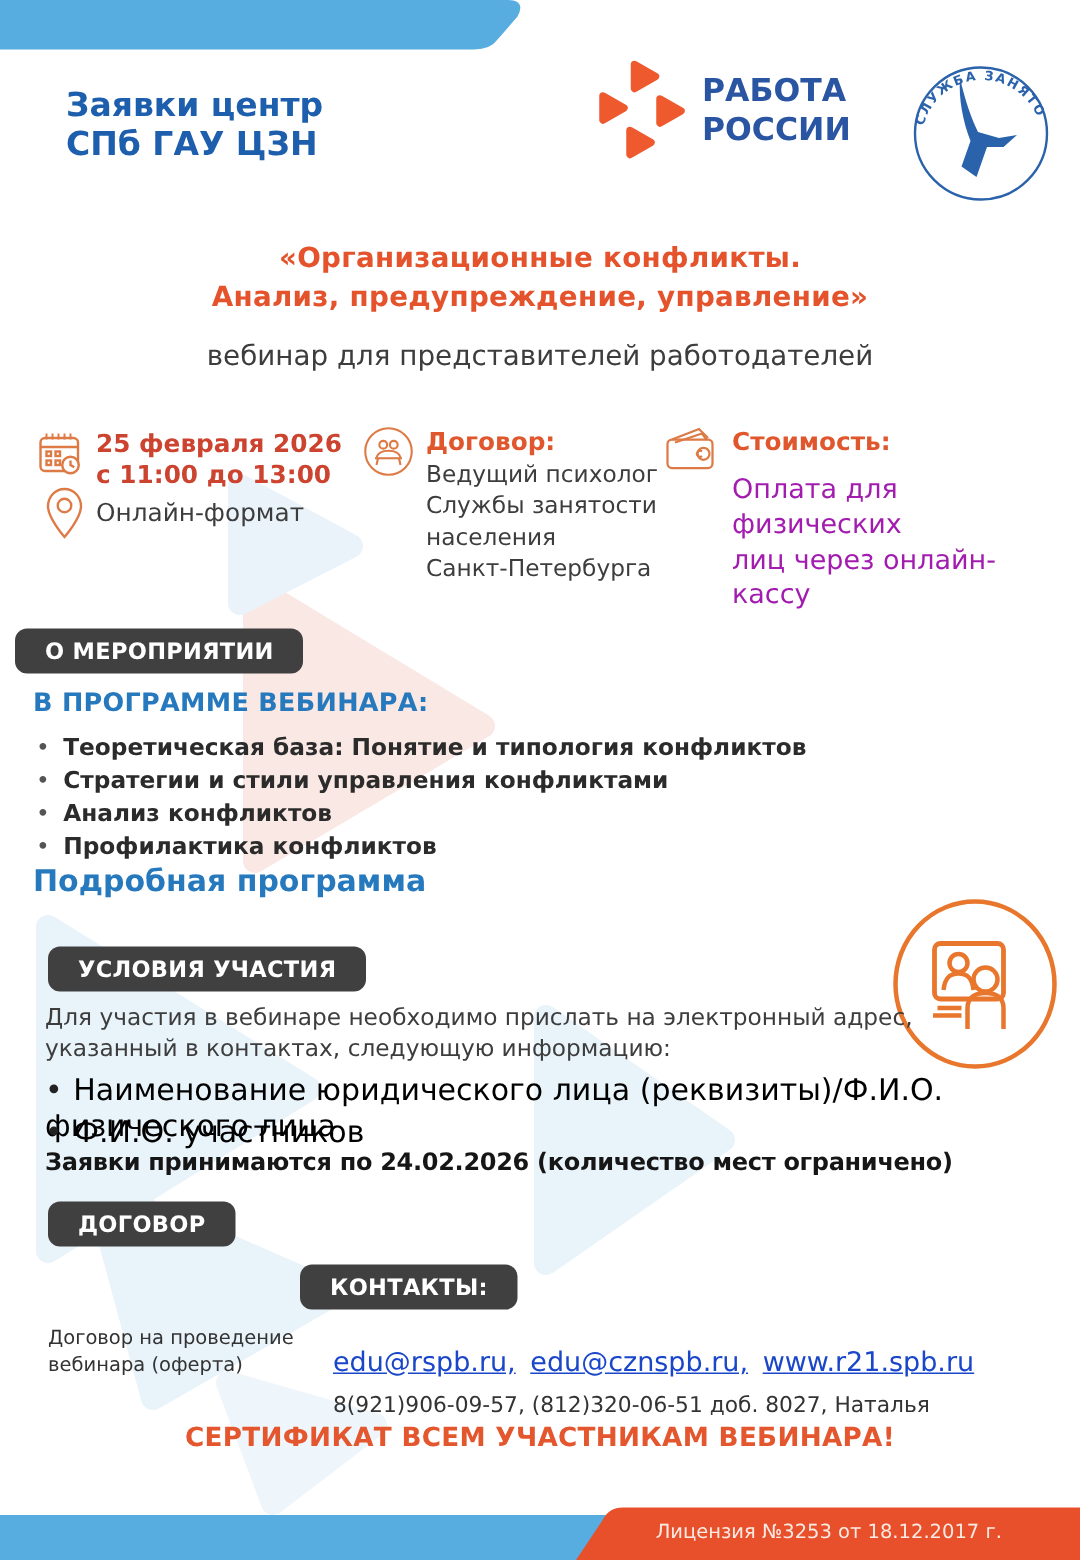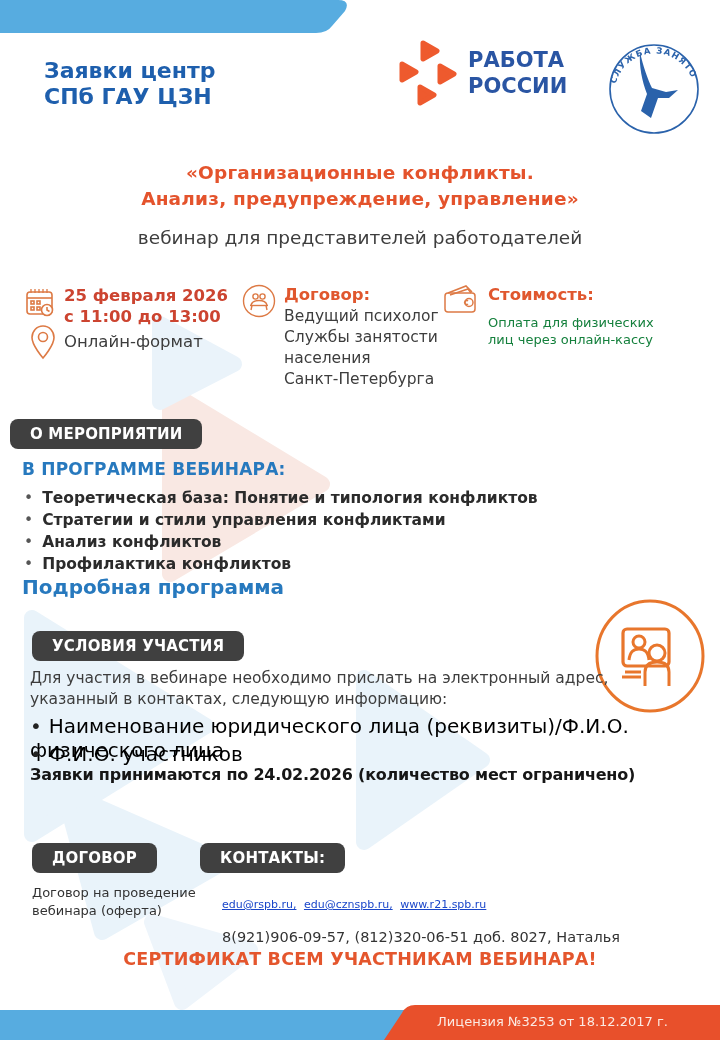--- a/index.html
+++ b/index.html
@@ -16,44 +16,44 @@
   .event-title{left:0;top:160px;width:720px;text-align:center;color:#e4532c;
     font-weight:bold;font-size:18.5px;line-height:1.4;letter-spacing:.2px;}
   .event-subtitle{left:0;top:227px;width:720px;text-align:center;font-size:18.5px;color:#3d3d3d;}
   
   .date-text{left:64px;top:286px;font-size:16.5px;font-weight:bold;color:#cc4430;line-height:1.25;}
   .format-text{left:64px;top:332px;font-size:16.5px;color:#3d3d3d;}
   .speaker-block{left:284px;top:285px;width:160px;}
   .price-block{left:488px;top:285px;width:200px;}
   .info-label{font-size:16.5px;font-weight:bold;color:#e0572e;margin:0 0 2px 0;}
   .info-lines{font-size:15.5px;color:#3d3d3d;line-height:1.35;}
-  .price-note{font-size:13px;color:#15803d;line-height:1.3;margin-top:11px;}
+  .price-note{font-size:18px;color:#a21caf;line-height:1.3;margin-top:11px;}
   
   .badge{background:#404040;color:#fff;font-weight:bold;font-size:15px;
     border-radius:8px;padding:6px 20px;letter-spacing:.2px;}
   .badge-about{left:10px;top:419px;}
   .badge-conditions{left:32px;top:631px;}
-  .badge-contract{left:32px;top:843px;}
+  .badge-contract{left:32px;top:801px;}
   .badge-contacts{left:200px;top:843px;}
   
   .section-heading{left:22px;top:459px;font-size:17px;font-weight:bold;color:#2779be;letter-spacing:.2px;}
   .program-list{left:22px;top:487px;margin:0;padding:0;list-style:none;}
   .program-list li{font-size:15.5px;font-weight:bold;color:#2b2b2b;line-height:22px;}
   .program-list li::before{content:"•";color:#555;margin:0 9px 0 2px;font-weight:normal;}
   .program-link{left:22px;top:575px;font-size:20px;font-weight:bold;color:#2779be;cursor:pointer;}
   
   .cond-intro{left:30px;top:668px;width:580px;font-size:15.5px;line-height:1.35;color:#3d3d3d;}
   .cond-item{left:30px;width:670px;font-size:20px;color:#000000;}
   .cond-item::before{content:"•";margin-right:7px;color:#222;}
   .cond-item-1{top:714px;}
   .cond-item-2{top:742px;}
   .cond-deadline{left:30px;top:765px;width:680px;font-size:16px;font-weight:bold;color:#161616;letter-spacing:-.2px;}
   
   .contract-text{left:32px;top:884px;font-size:13px;color:#333;line-height:1.4;}
-  .contact-links{left:222px;top:898px;font-size:11px;}
+  .contact-links{left:222px;top:898px;font-size:18px;}
   .contact-links a{color:#1a46c9;text-decoration:underline;margin-right:4px;cursor:pointer;}
   .contact-phone{left:222px;top:929px;font-size:14.5px;color:#333;}
   
   .certificate{left:0;top:949px;width:720px;text-align:center;font-size:17.5px;
     font-weight:bold;color:#e4562d;letter-spacing:.2px;}
   .license{left:400px;top:1014px;width:305px;text-align:center;font-size:13px;color:#fbeae3;}
   svg{display:block;}
 </style>
 </head>
 <body>

